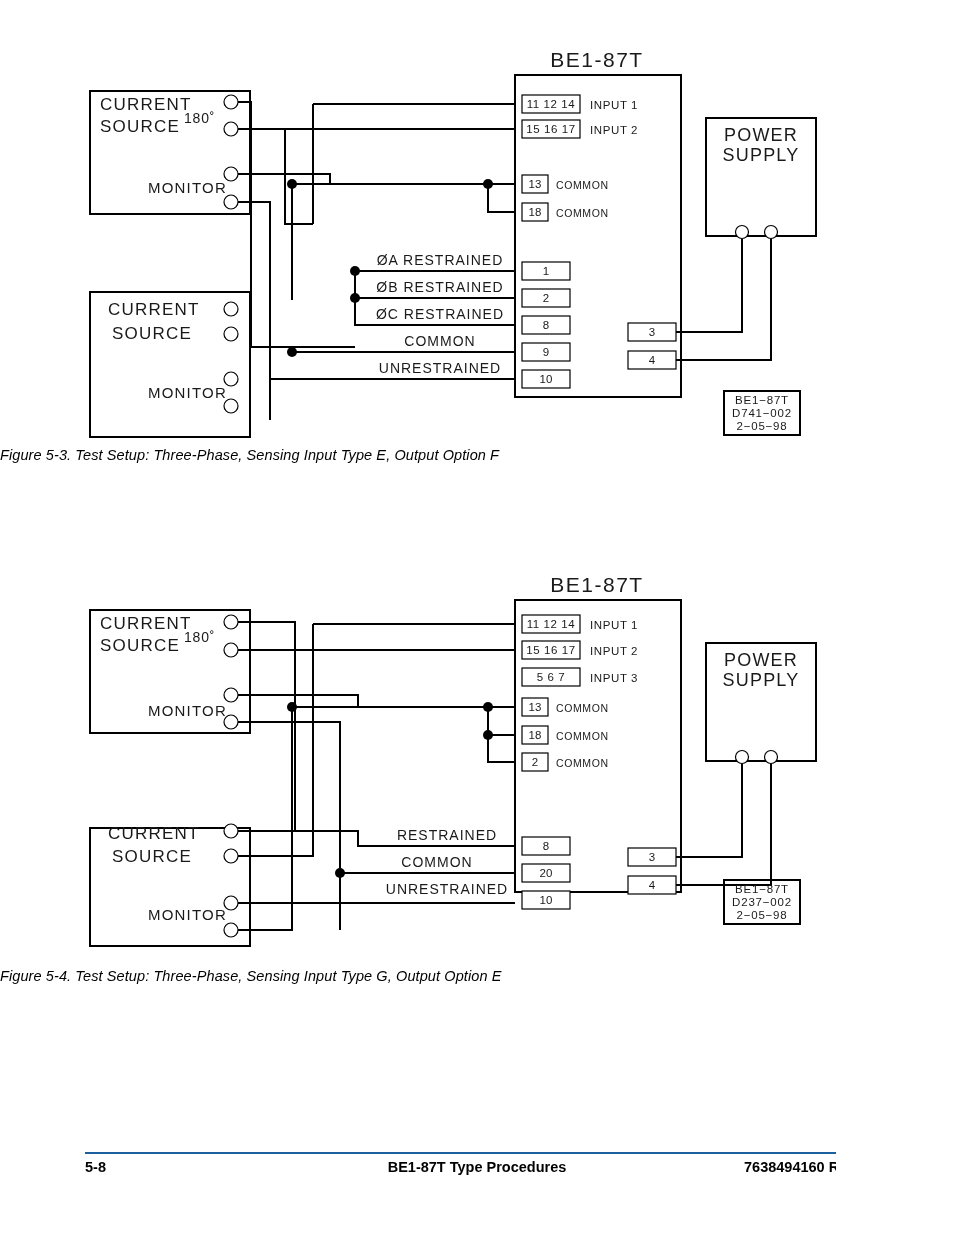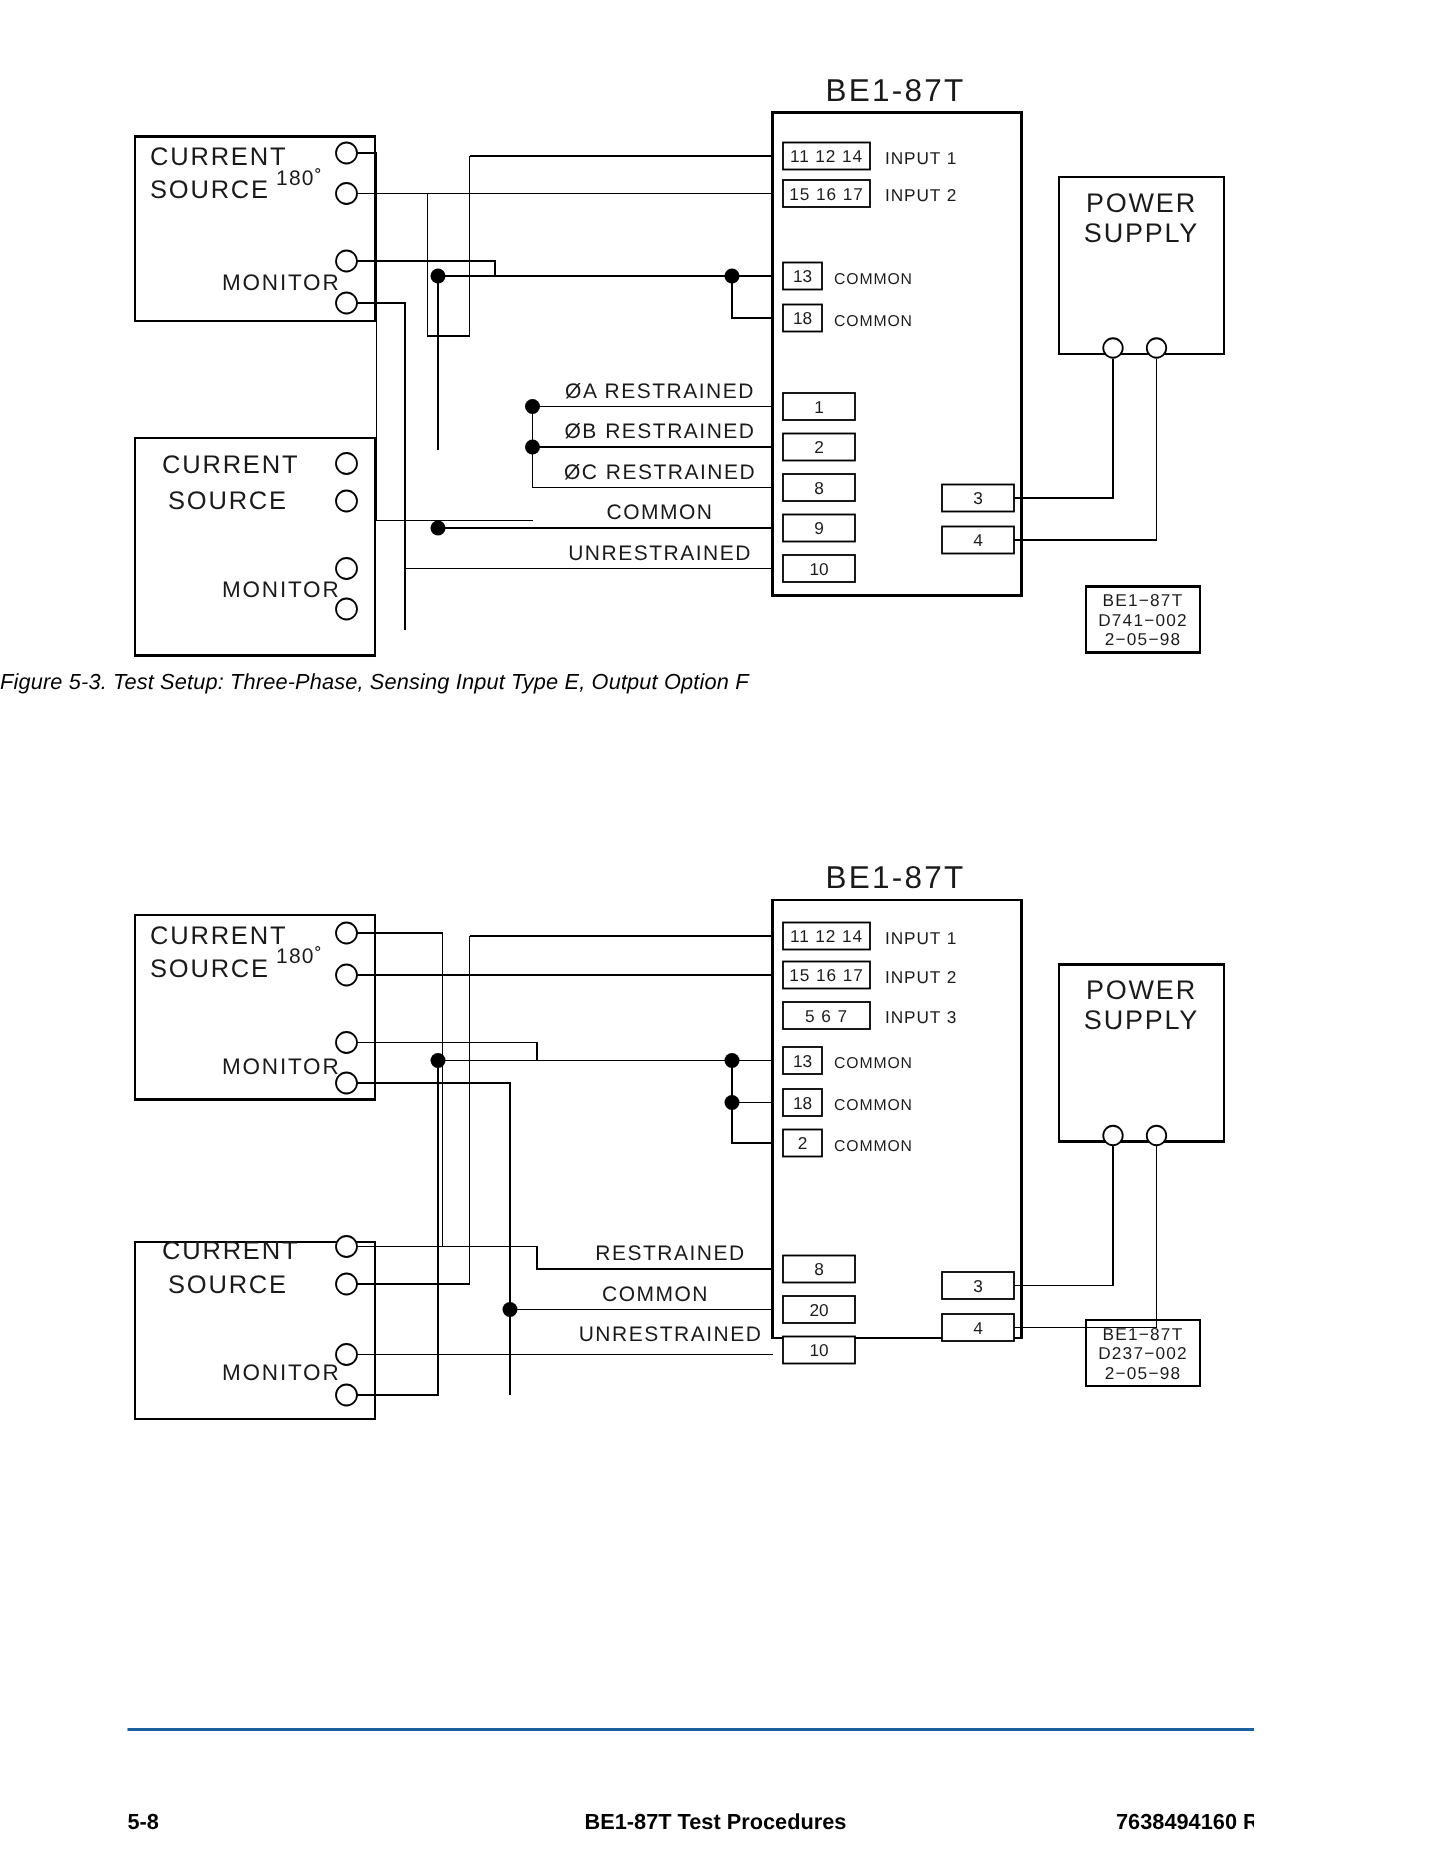--- a/index.html
+++ b/index.html
@@ -49,21 +49,20 @@
   }
   .footer {
     position: absolute;
     left: 85px;
     top: 1159px;
     width: 784px;
     height: 22px;
     font-weight: bold;
     font-size: 14.5px;
     font-family: "Liberation Sans", sans-serif;
-    margin-top: 48px;
   }
   .footer .f-left  { position: absolute; left: 0;     top: 0; }
   .footer .f-mid   { position: absolute; left: 0; width: 784px; text-align: center; top: 0; }
   .footer .f-right { position: absolute; right: 0;    top: 0; }
 
   
   svg text.dtext {
     font-family: "Liberation Sans", sans-serif;
     fill: #1a1a1a;
   }
@@ -317,21 +316,22 @@
     <text class="dtext" x="447" y="275" font-size="14" text-anchor="middle" letter-spacing="1">RESTRAINED</text>
     <text class="dtext" x="437" y="302" font-size="14" text-anchor="middle" letter-spacing="1">COMMON</text>
     <text class="dtext" x="447" y="329" font-size="14" text-anchor="middle" letter-spacing="1">UNRESTRAINED</text>
 
     <rect class="boxln" x="724" y="915" width="76" height="44" transform="translate(0,-600)"></rect>
     <text class="dtext" x="762" y="328" font-size="11.5" text-anchor="middle" letter-spacing="0.8">BE1−87T</text>
     <text class="dtext" x="762" y="341" font-size="11.5" text-anchor="middle" letter-spacing="0.8">D237−002</text>
     <text class="dtext" x="762" y="354" font-size="11.5" text-anchor="middle" letter-spacing="0.8">2−05−98</text>
   </svg>
 
+  <div class="caption" id="caption-2">Figure 5-4. Test Setup: Three-Phase, Sensing Input Type G, Output Option E</div>
 
   <div class="footer-rule" style="background: rgb(27, 95, 158);"></div>
   <div class="footer">
     <span class="f-left">5-8</span>
-    <span class="f-mid">BE1-87T Test Procedures</span>
+    <span class="f-mid">BE1-87T Type Procedures</span>
     <span class="f-right">7638494160 Rev V</span>
   </div>
 
 </div>
 
 </body></html>

